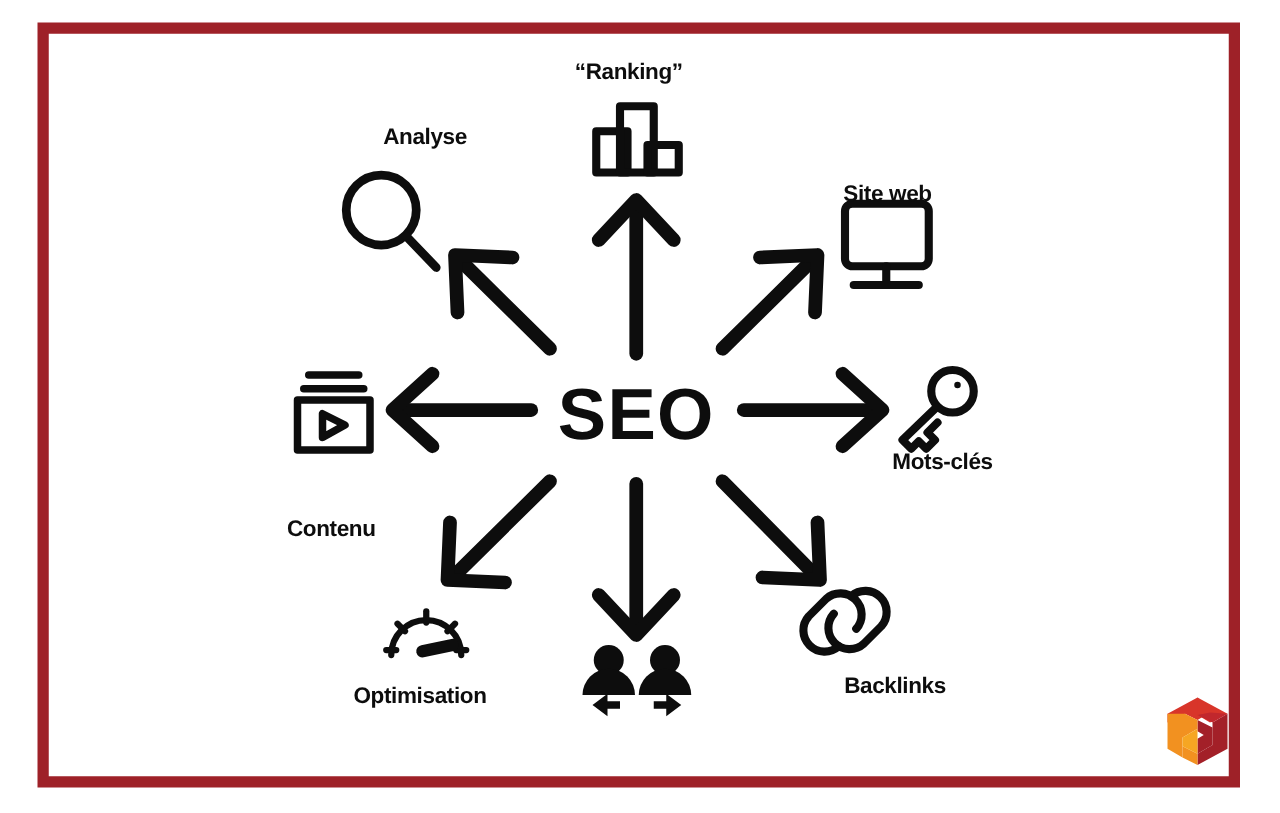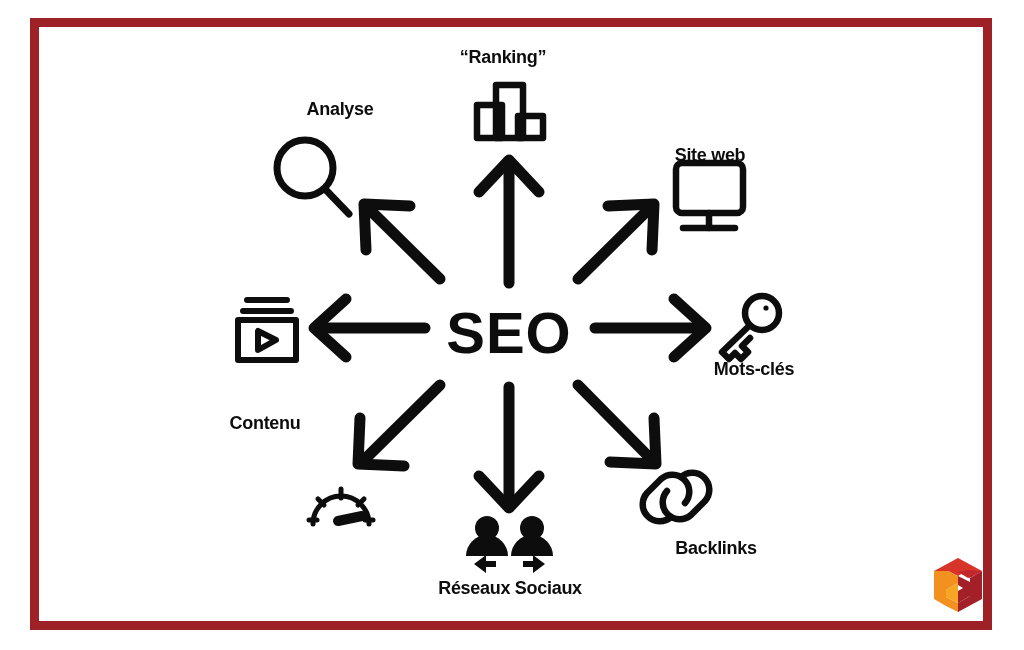--- a/index.html
+++ b/index.html
@@ -185,22 +185,22 @@
     <div class="label" style="left:503px; top:48px;">“Ranking”</div>
 
     <div class="label" style="left:304px; top:100px;margin-left:36px;">Analyse</div>
 
     <div class="label" style="left:710px; top:146px;">Site web</div>
 
     <div class="label" style="left:754px; top:360px;">Mots-clés</div>
 
     <div class="label" style="left:716px; top:539px;">Backlinks</div>
 
-    <div class="label" style="left:510px; top:579px;">Réseaux Sociaux</div>
-
+
+    <div class="label" style="left:336px; top:547px;">Optimisation</div>
 
     <div class="label" style="left:265px; top:366px;margin-top:48px;">Contenu</div>
 
     <svg style="position:absolute; left:930px; top:556px;" width="56" height="58" viewBox="0 0 56 58">
 
       <path d="M28,2 L4,15 L4,22 L18,15 L28,20 L38,14 Z" fill="#d8352a"></path>
       <path d="M28,2 L52,15 L38,22 L28,16 Z" fill="#d8352a"></path>
 
       <path d="M52,15 L52,43 L28,56 L28,47 L40,40 L40,22 Z" fill="#a32028"></path>
       <path d="M38,14 L52,15 L40,22 L28,16 Z" fill="#c1272d"></path>

